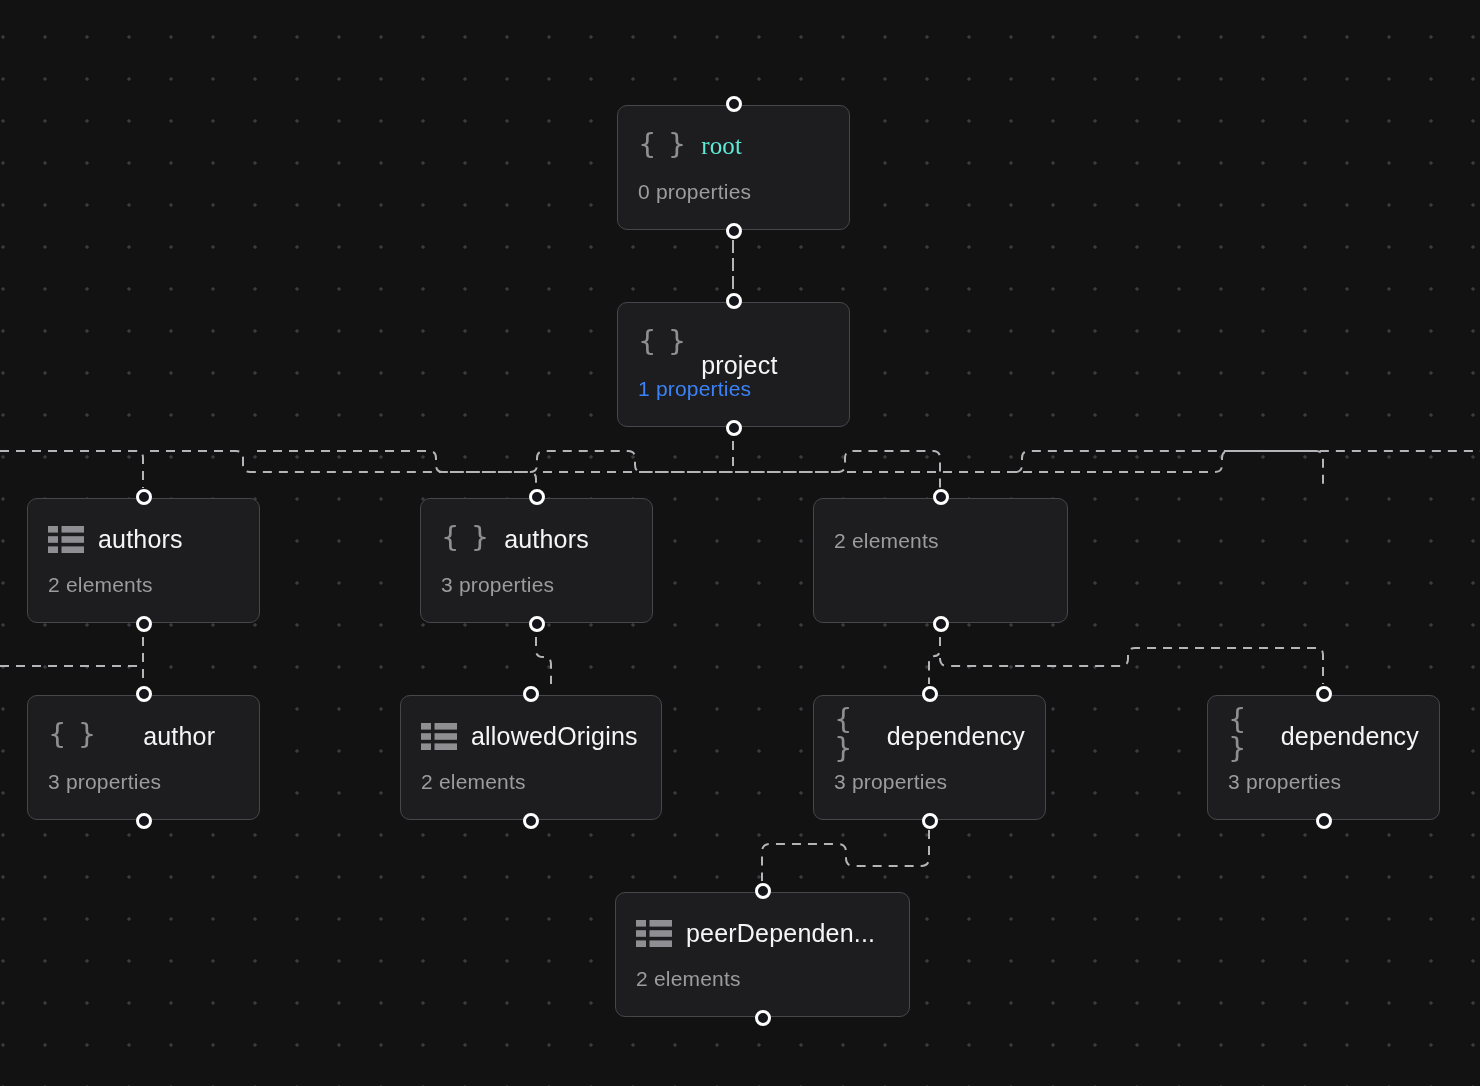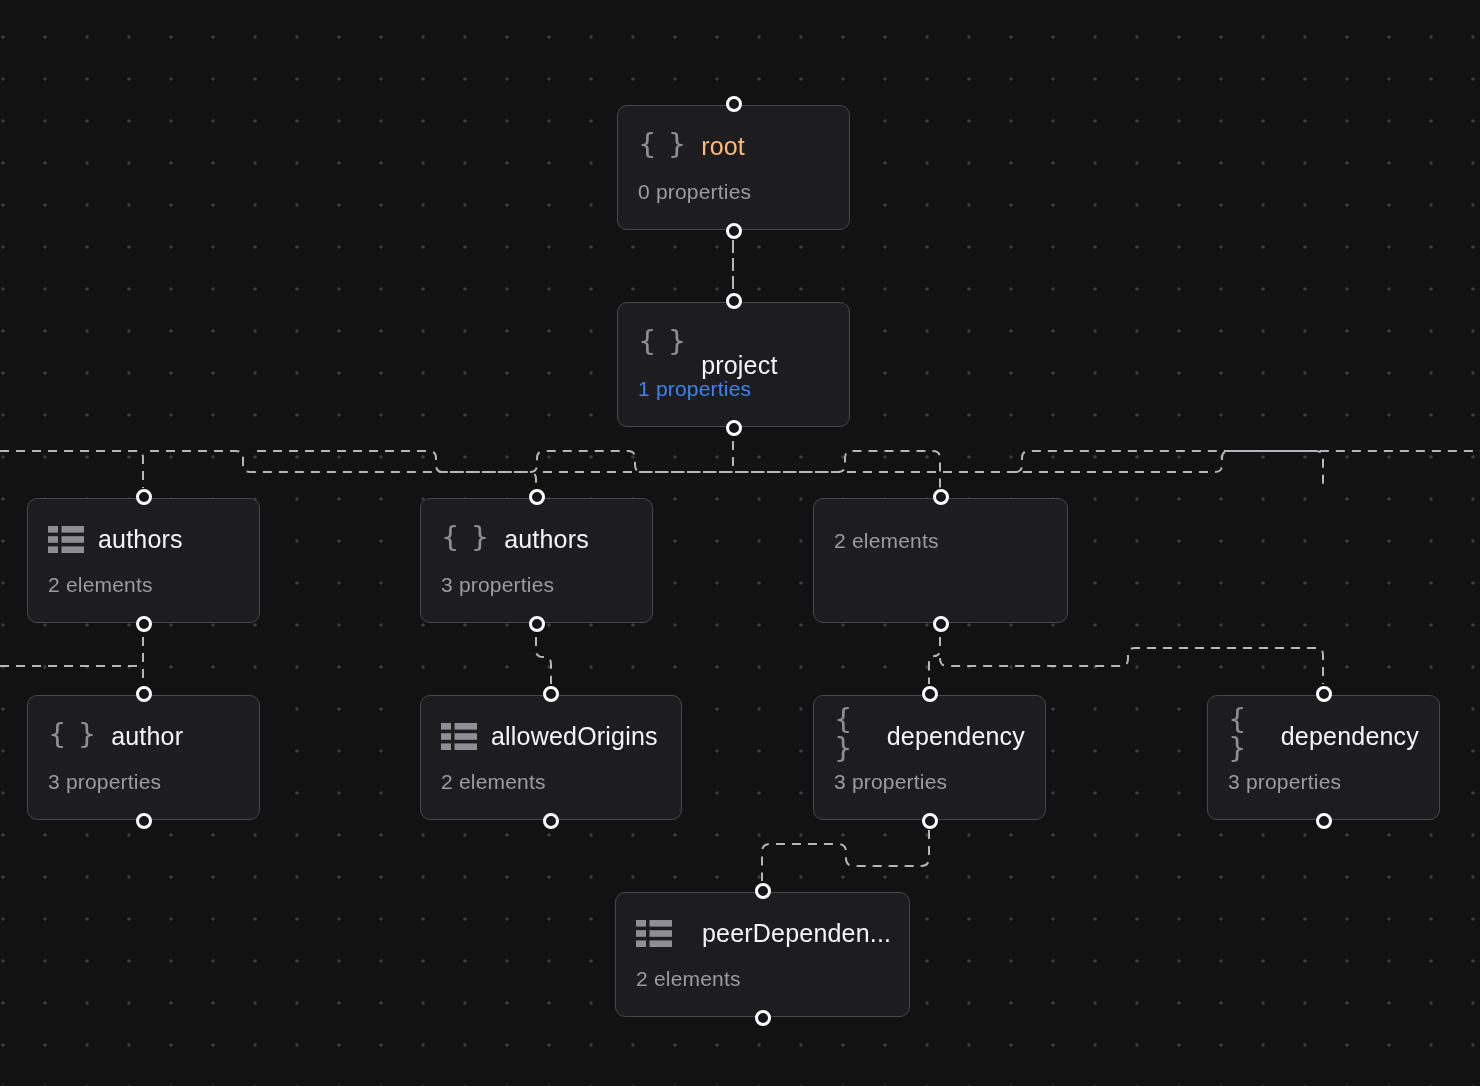--- a/index.html
+++ b/index.html
@@ -52,21 +52,21 @@
       <path d="M0,666 H141" stroke="#b5b5b9" stroke-dasharray="9 7"></path>
       <path d="M536,637 V650 Q536,657 543,657 H544 Q551,657 551,664 V684" stroke="#b5b5b9" stroke-dasharray="9 7"></path>
       <path d="M940,637 V649 Q940,656 934,656 H935 Q929,656 929,663 V684" stroke="#b5b5b9" stroke-dasharray="9 7"></path>
       <path d="M940,658 Q940,666 947,666 H1121 Q1128,666 1128,659 V655 Q1128,648 1135,648 H1316 Q1323,648 1323,655 V684" stroke="#b5b5b9" stroke-dasharray="9 7"></path>
       <path d="M929,830 V858 Q929,866 921,866 H854 Q846,866 846,858 V852 Q846,844 838,844 H770 Q762,844 762,852 V881" stroke="#b5b5b9" stroke-dasharray="9 7"></path>
     </svg>
 <div class="node" style="left: 617px; top: 105px; width: 233px; height: 125px; background: rgb(29, 29, 31); border-color: rgb(71, 71, 75);">
     <div class="handle top" style="background: rgb(21, 21, 28);"></div>
     <div class="row">
       <span class="icon icon-braces" style="color: rgb(142, 142, 147);">{ }</span>
-      <span class="label" style="color: #fdba74;">root</span>
+      <span class="label" style="color: #5eead4; font-family: Liberation Serif, serif;">root</span>
     </div>
     <div class="sub" style="color: rgb(155, 155, 160);">0 properties</div>
     <div class="handle bottom" style="background: rgb(21, 21, 28);"></div>
   </div>
     <div class="node" style="left: 617px; top: 302px; width: 233px; height: 125px; background: rgb(29, 29, 31); border-color: rgb(71, 71, 75);">
     <div class="handle top" style="background: rgb(21, 21, 28);"></div>
     <div class="row">
       <span class="icon icon-braces" style="color: rgb(142, 142, 147);">{ }</span>
       <span class="label" style="color: rgb(245, 245, 246); margin-top: 44px;">project</span>
     </div>
@@ -102,26 +102,26 @@
   </div>
     <div class="node" style="left: 813px; top: 498px; width: 255px; height: 125px; background: rgb(29, 29, 31); border-color: rgb(71, 71, 75);">
     <div class="handle top" style="background: rgb(21, 21, 28);"></div>
     <div class="sub" style="color: rgb(155, 155, 160);">2 elements</div>
     <div class="handle bottom" style="background: rgb(21, 21, 28);"></div>
   </div>
     <div class="node" style="left: 27px; top: 695px; width: 233px; height: 125px; background: rgb(29, 29, 31); border-color: rgb(71, 71, 75);">
     <div class="handle top" style="background: rgb(21, 21, 28);"></div>
     <div class="row">
       <span class="icon icon-braces" style="color: rgb(142, 142, 147);">{ }</span>
-      <span class="label" style="color: rgb(245, 245, 246);">author</span>
+      <span class="label" style="color: rgb(245, 245, 246); margin-left: 32px;">author</span>
     </div>
     <div class="sub" style="color: rgb(155, 155, 160);">3 properties</div>
     <div class="handle bottom" style="background: rgb(21, 21, 28);"></div>
   </div>
-    <div class="node" style="left: 420px; top: 695px; width: 262px; height: 125px; background: rgb(29, 29, 31); border-color: rgb(71, 71, 75);">
+    <div class="node" style="left: 400px; top: 695px; width: 262px; height: 125px; background: rgb(29, 29, 31); border-color: rgb(71, 71, 75);">
     <div class="handle top" style="background: rgb(21, 21, 28);"></div>
     <div class="row">
       <span class="icon">
           <svg width="36" height="27" viewBox="0 0 36 27" class="icon-list">
             <rect x="0" y="0" width="10" height="6.6" fill="#8e8e93"></rect>
             <rect x="13.5" y="0" width="22.5" height="6.6" fill="#8e8e93"></rect>
             <rect x="0" y="10.2" width="10" height="6.6" fill="#8e8e93"></rect>
             <rect x="13.5" y="10.2" width="22.5" height="6.6" fill="#8e8e93"></rect>
             <rect x="0" y="20.4" width="10" height="6.6" fill="#8e8e93"></rect>
             <rect x="13.5" y="20.4" width="22.5" height="6.6" fill="#8e8e93"></rect>
@@ -156,18 +156,18 @@
       <span class="icon">
           <svg width="36" height="27" viewBox="0 0 36 27" class="icon-list">
             <rect x="0" y="0" width="10" height="6.6" fill="#8e8e93"></rect>
             <rect x="13.5" y="0" width="22.5" height="6.6" fill="#8e8e93"></rect>
             <rect x="0" y="10.2" width="10" height="6.6" fill="#8e8e93"></rect>
             <rect x="13.5" y="10.2" width="22.5" height="6.6" fill="#8e8e93"></rect>
             <rect x="0" y="20.4" width="10" height="6.6" fill="#8e8e93"></rect>
             <rect x="13.5" y="20.4" width="22.5" height="6.6" fill="#8e8e93"></rect>
           </svg>
         </span>
-      <span class="label" style="color: rgb(245, 245, 246); margin-left: 16px;">peerDependen...</span>
+      <span class="label" style="color: rgb(245, 245, 246);">peerDependen...</span>
     </div>
     <div class="sub" style="color: rgb(155, 155, 160);">2 elements</div>
     <div class="handle bottom" style="background: rgb(21, 21, 28);"></div>
   </div>
   </div>
 
 </body></html>

